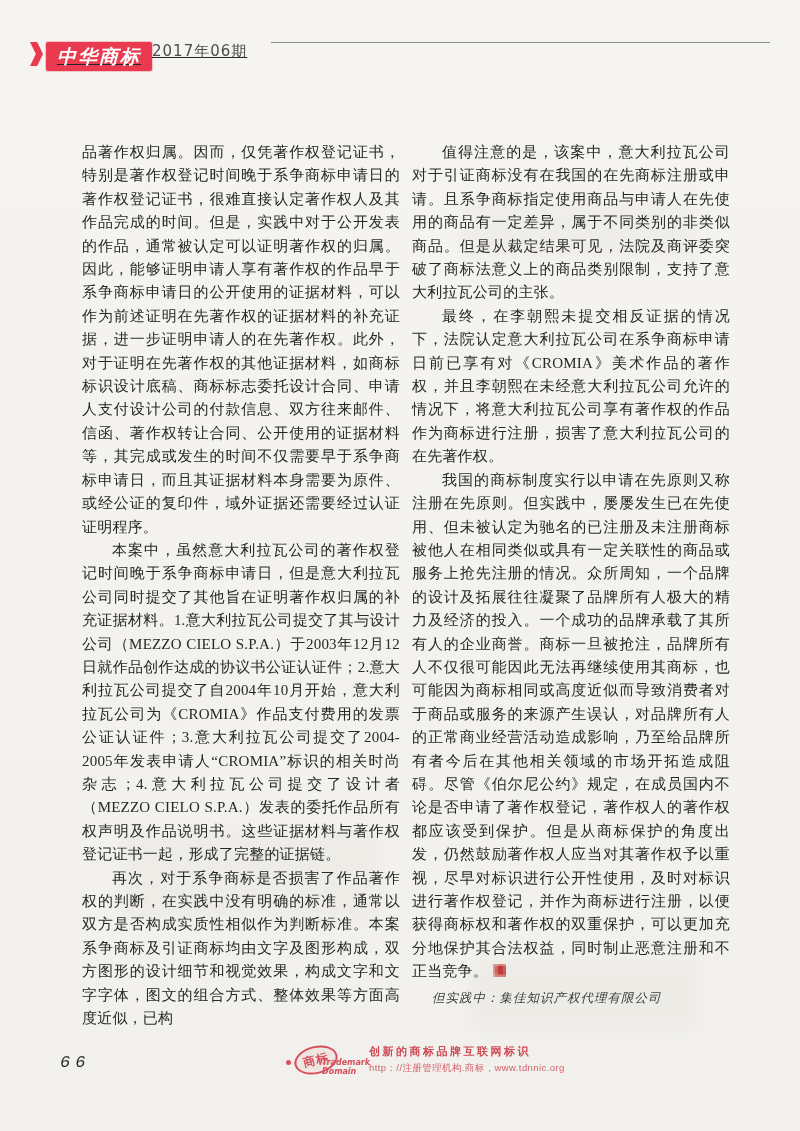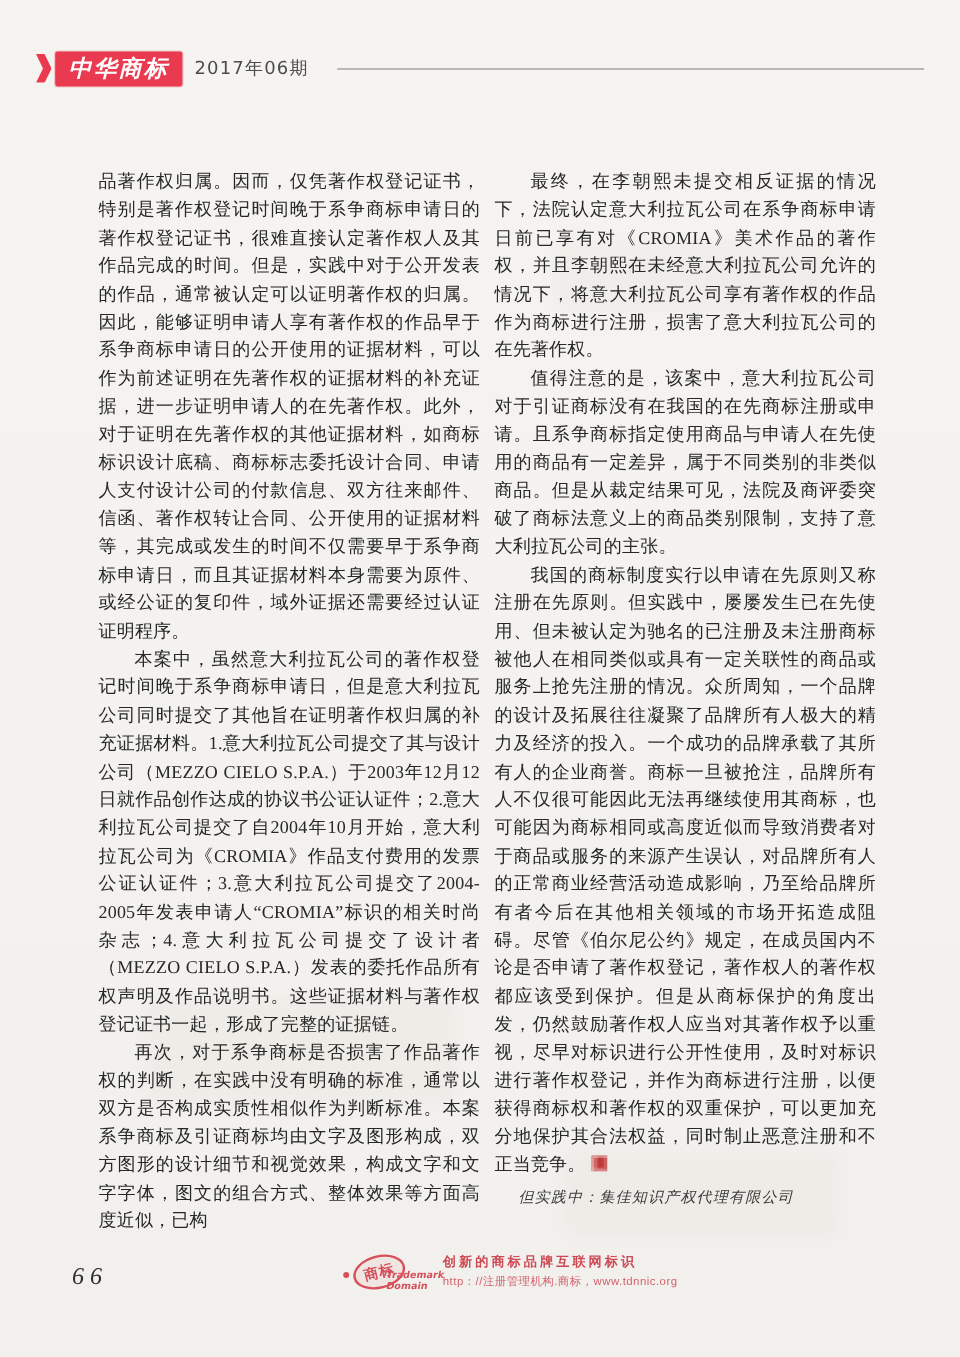--- a/index.html
+++ b/index.html
@@ -6,37 +6,37 @@
   .page{
     position:relative;width:800px;height:1131px;margin:0 auto;
     background:linear-gradient(180deg,#f5f4f0 0%,#f3f2ee 55%,#f1f0ec 100%);
     font-family:"DejaVu Serif","Liberation Serif",serif;
     color:#272727;overflow:hidden;
   }
   
   .ghost{position:absolute;background:#d8cfc9;opacity:.14;filter:blur(6px);border-radius:8px;pointer-events:none;}
 
   
-  .header{position:absolute;top:42px;left:30px;right:30px;height:30px;display:flex;align-items:center;}
+  .header{position:absolute;top:42px;left:30px;right:30px;height:30px;display:flex;align-items:flex-start;text-decoration:underline;}
   .chevron{width:13px;height:24px;background:#e93a4f;clip-path:polygon(0 0,55% 0,100% 50%,55% 100%,0 100%,45% 50%);margin-right:3px;}
   .badge{background:#e93a4f;color:#ffffff;font-size:19px;line-height:26px;padding:1px 11px 2px 11px;border-radius:2px;font-style:italic;font-weight:bold;letter-spacing:2px;box-shadow:0 0 0 1px rgba(233,58,79,.25);}
-  .issue{margin-left:10px;font-family:"DejaVu Sans","Liberation Sans",sans-serif;font-size:15px;color:#4c4c4c;letter-spacing:1px;}
+  .issue{font-family:"DejaVu Sans","Liberation Sans",sans-serif;font-size:15px;color:#4c4c4c;letter-spacing:1px;}
   .rule{flex:1;height:1px;background:#8f8f8d;margin-left:24px;}
 
   
   .columns{position:absolute;top:141px;left:82px;width:648px;display:flex;gap:12px;}
   .col{width:318px;font-size:15px;line-height:23.4px;text-align:justify;letter-spacing:.2px;}
   .col p{margin:0;font-family:Liberation Serif, serif;}
   .indent{text-indent:2em;}
   .author{font-size:12.5px;font-style:italic;color:#3b3b3b;line-height:22px;text-indent:1.6em;margin-top:3px !important;letter-spacing:1px;}
   .seal{display:inline-block;width:13px;height:13px;background:#c03b38;margin-left:5px;vertical-align:-1px;
         box-shadow:inset 2px 2px 0 rgba(255,255,255,.35), inset -3px -3px 0 rgba(255,255,255,.18), inset 5px -2px 0 rgba(255,255,255,.22);}
 
   
-  .pagenum{position:absolute;left:60px;top:1053px;font-size:20px;font-style:italic;letter-spacing:5px;color:#2e2e2e;font-family:Liberation Serif, serif;}
+  .pagenum{position:absolute;left:60px;top:1053px;font-size:17px;font-style:italic;letter-spacing:5px;color:#2e2e2e;font-family:Liberation Mono, monospace;}
   .footer-logo{position:absolute;left:288px;top:1042px;display:flex;align-items:flex-start;gap:9px;}
   .logo-mark{position:relative;width:72px;height:38px;}
   .logo-dot{position:absolute;left:-2px;top:18px;width:5px;height:5px;border-radius:50%;background:#d6505c;}
   .logo-ellipse{position:absolute;left:6px;top:4px;width:40px;height:24px;border:2px solid #d6505c;border-radius:50%;transform:rotate(-14deg);display:flex;align-items:center;justify-content:center;color:#d6505c;font-size:12px;font-weight:bold;letter-spacing:1px;background:rgba(214,80,92,.07);}
   .logo-en{position:absolute;left:34px;top:16px;color:#d6505c;font-size:8px;line-height:9px;font-style:italic;font-weight:bold;font-family:"DejaVu Sans","Liberation Sans",sans-serif;white-space:nowrap;}
   .slogan-block{display:flex;flex-direction:column;padding-top:2px;}
   .slogan{font-family:"DejaVu Sans","Liberation Sans",sans-serif;font-weight:bold;font-size:11px;letter-spacing:2.5px;color:#cf4a55;}
   .url-line{font-family:Liberation Sans, sans-serif;font-size:9.5px;color:#d3626c;margin-top:3px;letter-spacing:.4px;}
 </style>
 </head>
@@ -57,22 +57,22 @@
     <span class="rule"></span>
   </div>
 
   <div class="columns">
     <section class="col">
       <p>品著作权归属。因而，仅凭著作权登记证书，特别是著作权登记时间晚于系争商标申请日的著作权登记证书，很难直接认定著作权人及其作品完成的时间。但是，实践中对于公开发表的作品，通常被认定可以证明著作权的归属。因此，能够证明申请人享有著作权的作品早于系争商标申请日的公开使用的证据材料，可以作为前述证明在先著作权的证据材料的补充证据，进一步证明申请人的在先著作权。此外，对于证明在先著作权的其他证据材料，如商标标识设计底稿、商标标志委托设计合同、申请人支付设计公司的付款信息、双方往来邮件、信函、著作权转让合同、公开使用的证据材料等，其完成或发生的时间不仅需要早于系争商标申请日，而且其证据材料本身需要为原件、或经公证的复印件，域外证据还需要经过认证证明程序。</p>
       <p class="indent">本案中，虽然意大利拉瓦公司的著作权登记时间晚于系争商标申请日，但是意大利拉瓦公司同时提交了其他旨在证明著作权归属的补充证据材料。1.意大利拉瓦公司提交了其与设计公司（MEZZO CIELO S.P.A.）于2003年12月12日就作品创作达成的协议书公证认证件；2.意大利拉瓦公司提交了自2004年10月开始，意大利拉瓦公司为《CROMIA》作品支付费用的发票公证认证件；3.意大利拉瓦公司提交了2004-2005年发表申请人“CROMIA”标识的相关时尚杂志；4.意大利拉瓦公司提交了设计者（MEZZO CIELO S.P.A.）发表的委托作品所有权声明及作品说明书。这些证据材料与著作权登记证书一起，形成了完整的证据链。</p>
       <p class="indent">再次，对于系争商标是否损害了作品著作权的判断，在实践中没有明确的标准，通常以双方是否构成实质性相似作为判断标准。本案系争商标及引证商标均由文字及图形构成，双方图形的设计细节和视觉效果，构成文字和文字字体，图文的组合方式、整体效果等方面高度近似，已构</p>
     </section>
     <section class="col">
+      <p class="indent">值得注意的是，该案中，意大利拉瓦公司对于引证商标没有在我国的在先商标注册或申请。且系争商标指定使用商品与申请人在先使用的商品有一定差异，属于不同类别的非类似商品。但是从裁定结果可见，法院及商评委突破了商标法意义上的商品类别限制，支持了意大利拉瓦公司的主张。</p>
       <p class="indent">最终，在李朝熙未提交相反证据的情况下，法院认定意大利拉瓦公司在系争商标申请日前已享有对《CROMIA》美术作品的著作权，并且李朝熙在未经意大利拉瓦公司允许的情况下，将意大利拉瓦公司享有著作权的作品作为商标进行注册，损害了意大利拉瓦公司的在先著作权。</p>
-      <p class="indent">值得注意的是，该案中，意大利拉瓦公司对于引证商标没有在我国的在先商标注册或申请。且系争商标指定使用商品与申请人在先使用的商品有一定差异，属于不同类别的非类似商品。但是从裁定结果可见，法院及商评委突破了商标法意义上的商品类别限制，支持了意大利拉瓦公司的主张。</p>
       <p class="indent"><span>我国的商标制度实行以申请在先原则又称注册在先原则。但实践中，屡屡发生已在先使用、但未被认定为驰名的已注册及未注册商标被他人在相同类似或具有一定关联性的商品或服务上抢先注册的情况。众所周知，一个品牌的设计及拓展往往凝聚了品牌所有人极大的精力及经济的投入。一个成功的品牌承载了其所有人的企业商誉。商标一旦被抢注，品牌所有人不仅很可能因此无法再继续使用其商标，也可能因为商标相同或高度近似而导致消费者对于商品或服务的来源产生误认，对品牌所有人的正常商业经营活动造成影响，乃至给品牌所有者今后在其他相关领域的市场开拓造成阻碍。尽管《伯尔尼公约》规定，在成员国内不论是否申请了著作权登记，著作权人的著作权都应该受到保护。但是从商标保护的角度出发，仍然鼓励著作权人应当对其著作权予以重视，尽早对标识进行公开性使用，及时对标识进行著作权登记，并作为商标进行注册，以便获得商标权和著作权的双重保护，可以更加充分地保护其合法权益，同时制止恶意注册和不正当竞争。</span><span class="seal"></span></p>
       <p class="author">但实践中：集佳知识产权代理有限公司</p>
     </section>
   </div>
 
   <span class="pagenum">66</span>
 
   <div class="footer-logo">
     <span class="logo-mark">
       <span class="logo-dot"></span>

